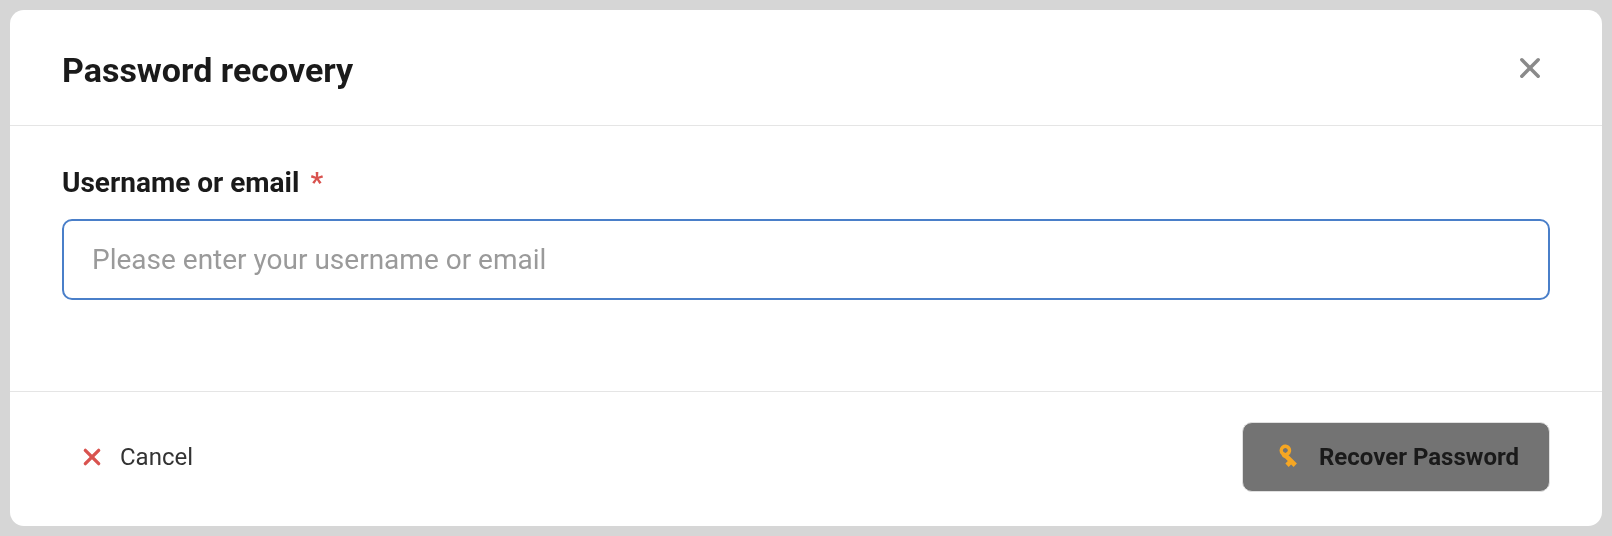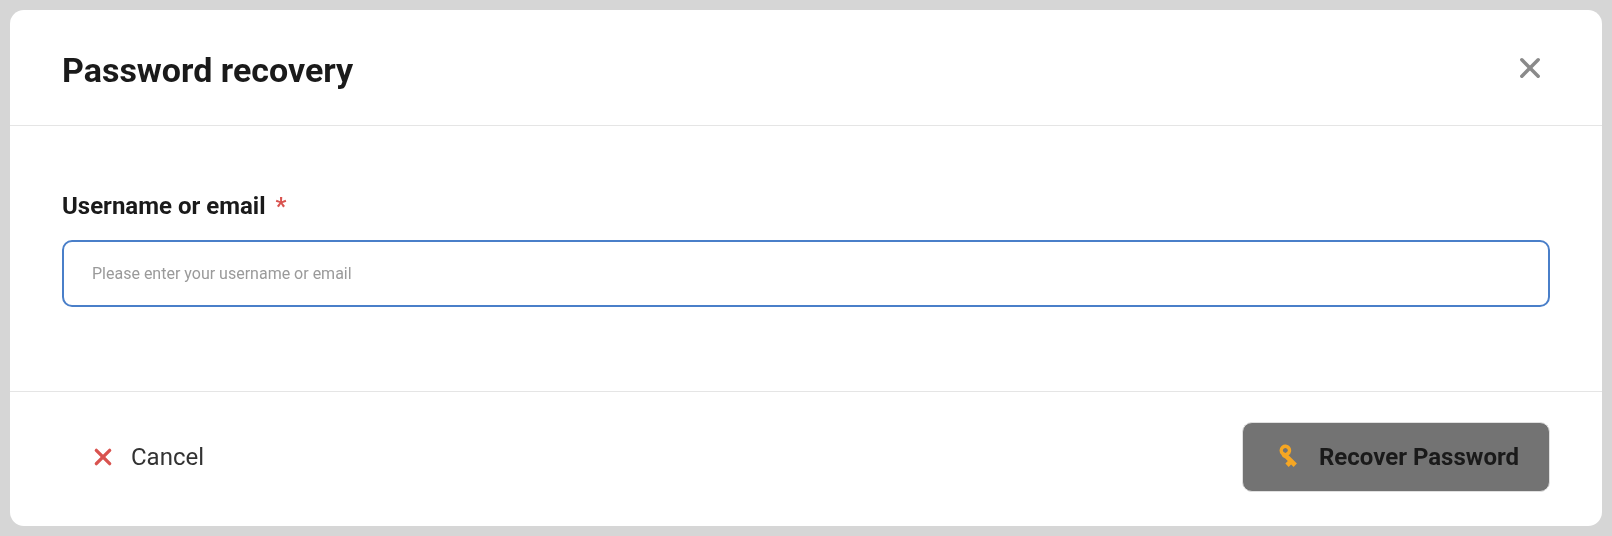--- a/index.html
+++ b/index.html
@@ -48,50 +48,48 @@
     .close-btn svg {
       width: 28px;
       height: 28px;
     }
     .modal-body {
       padding: 40px 52px 46px 52px;
       flex: 1;
       border-bottom: 1px solid #e5e5e5;
     }
     .form-label {
-      font-size: 24px;
+      font-size: 28px;
       font-weight: 700;
       color: #1a1a1a;
       display: block;
       margin-bottom: 20px;
-      margin-top: 26px;
     }
     .required-asterisk {
       color: #d9534f;
       margin-left: 4px;
     }
     .text-input {
       width: 100%;
-      font-size: 16px;
+      font-size: 28px;
       padding: 22px 28px;
       border: 2px solid #4a7fc9;
       border-radius: 10px;
       outline: none;
       color: #333;
       font-family: inherit;
     }
     .text-input::placeholder {
       color: #9a9a9a;
     }
     .modal-footer {
       display: flex;
       align-items: center;
       justify-content: space-between;
       padding: 30px 52px 34px 60px;
-      margin-left: 11px;
     }
     .cancel-btn {
       background: none;
       border: none;
       cursor: pointer;
       display: flex;
       align-items: center;
       gap: 18px;
       font-size: 24px;
       color: #333;

